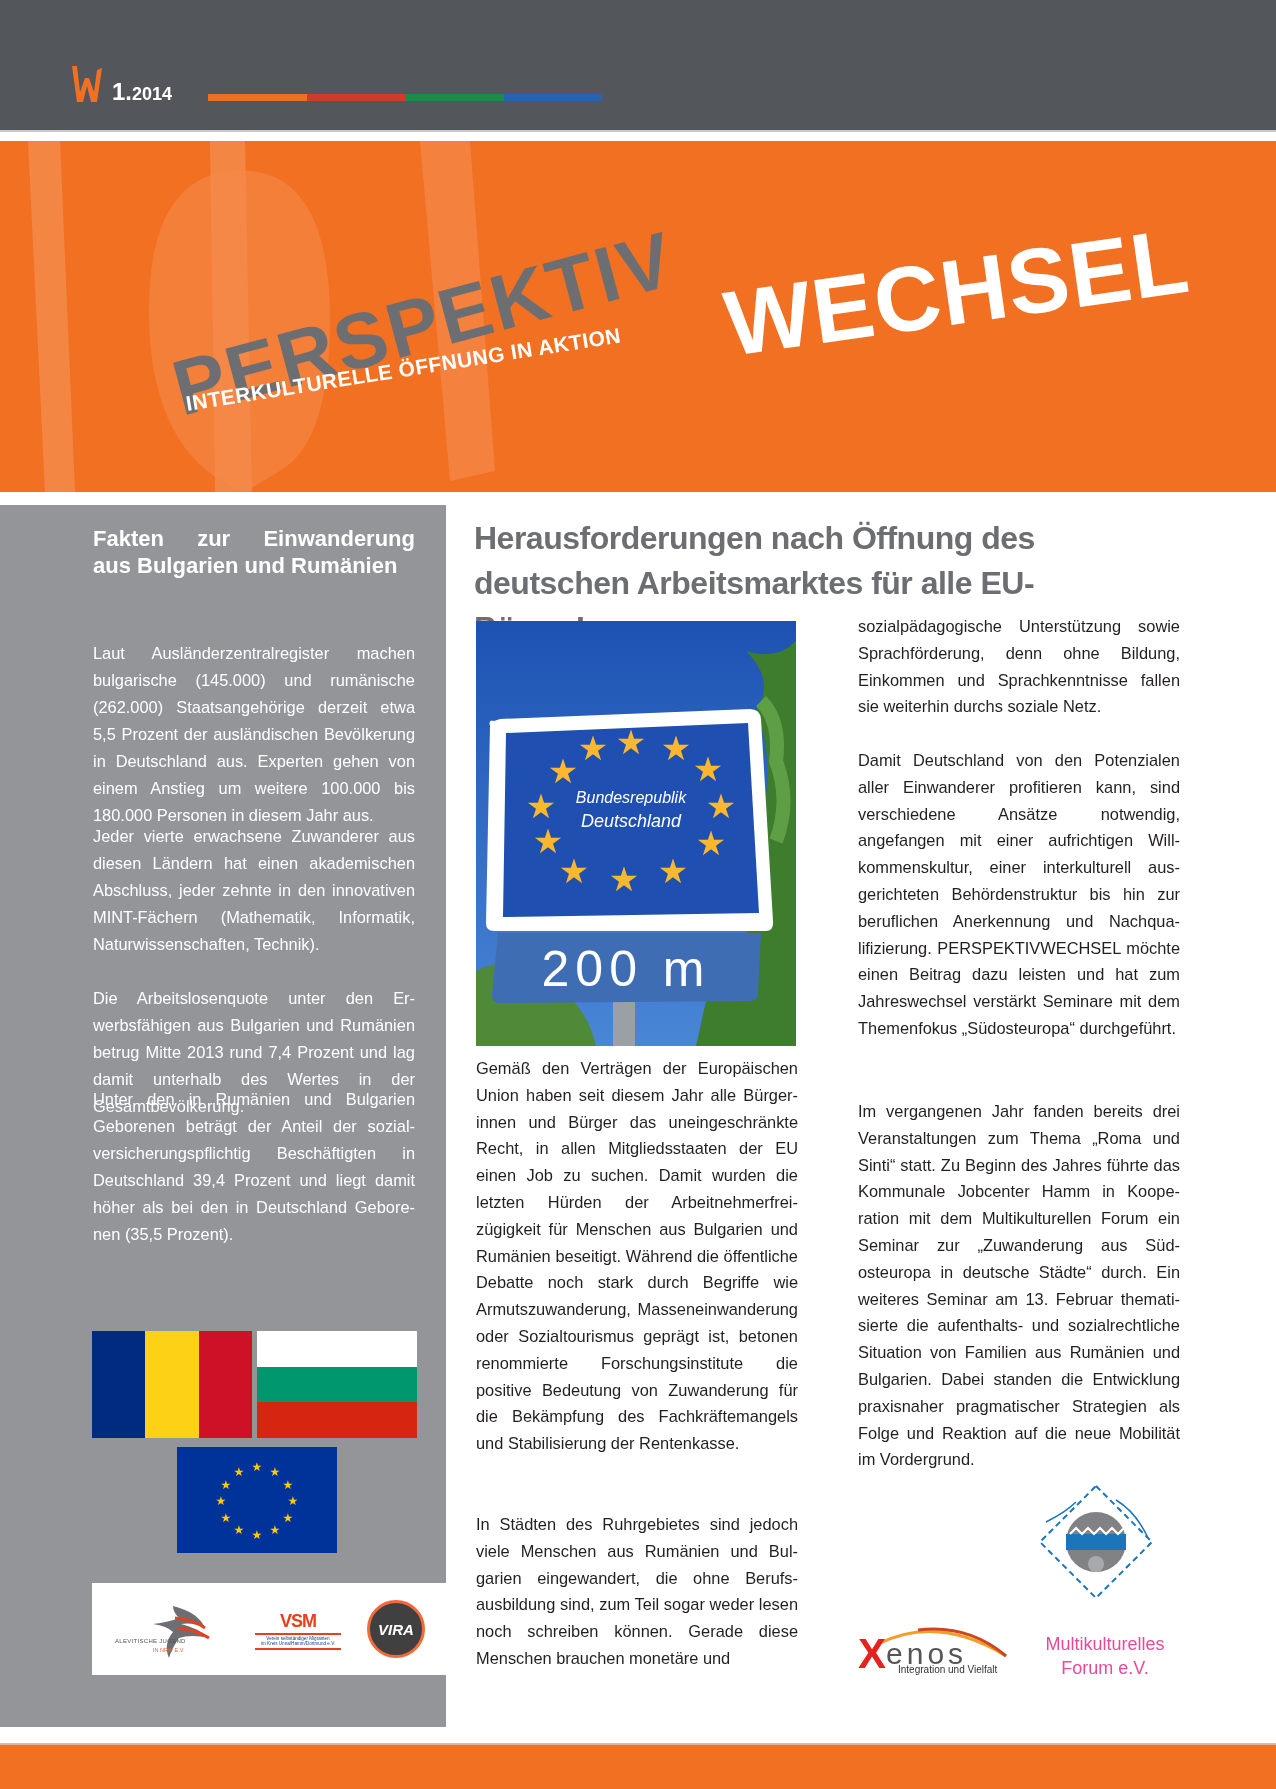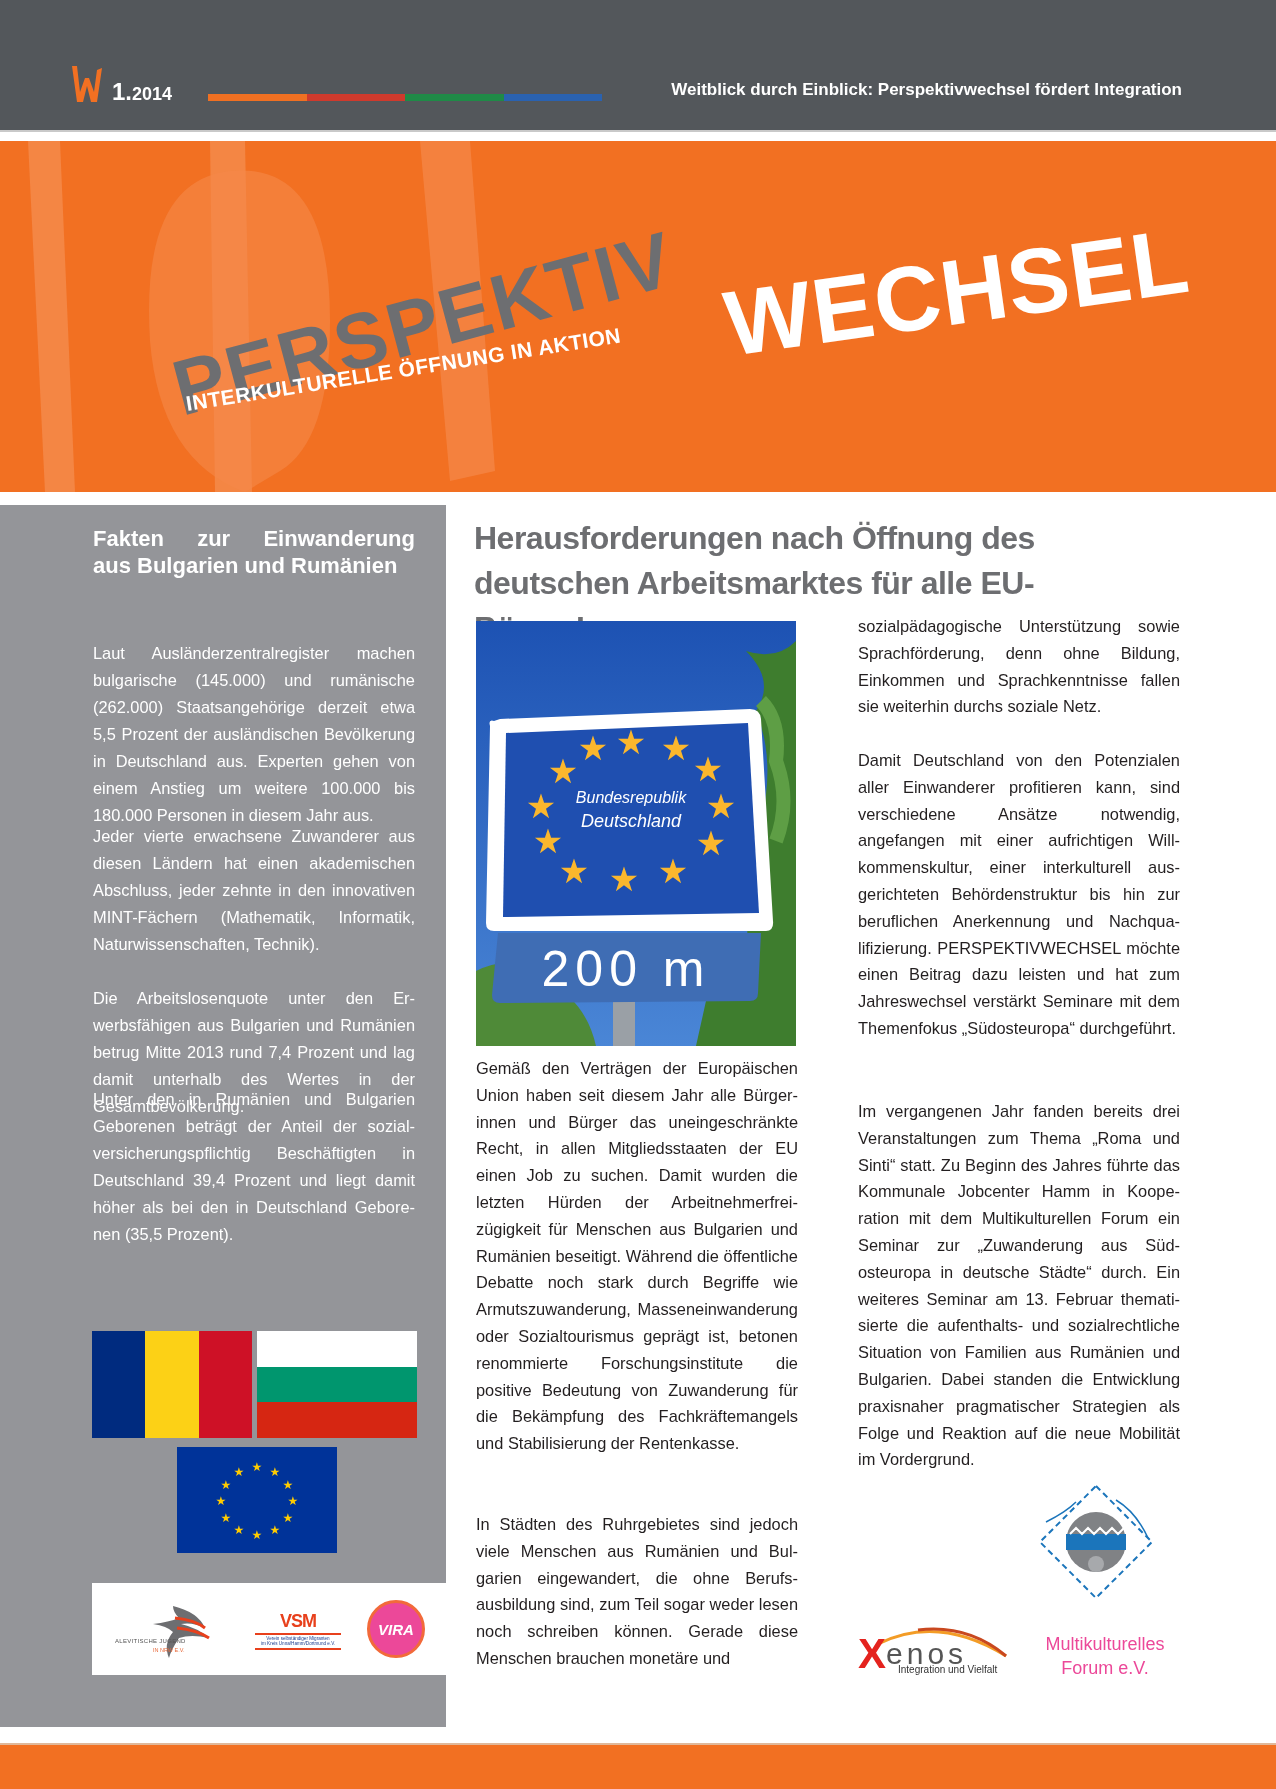--- a/index.html
+++ b/index.html
@@ -33,21 +33,21 @@
   .flag-bg { left: 257px; top: 1331px; width: 160px; height: 107px; display: flex; flex-direction: column; }
   .flag-bg span { flex: 1; }
   .flag-eu { left: 177px; top: 1447px; width: 160px; height: 106px; background: #003399; }
   .logos-box { position: absolute; left: 92px; top: 1583px; width: 354px; height: 92px; background: #fff; display: flex; align-items: center; justify-content: space-around; padding: 0 8px; }
   .logo-alevi { width: 116px; height: 62px; position: relative; }
   .logo-alevi .t1 { position: absolute; left: 2px; top: 40px; font-size: 6px; color: #555; letter-spacing: 0.3px; white-space: nowrap; }
   .logo-alevi .t2 { position: absolute; left: 40px; top: 49px; font-size: 5.5px; color: #e86b3c; white-space: nowrap; }
   .logo-vsm { width: 86px; text-align: center; }
   .logo-vsm .big { color: #e8401c; font-weight: bold; font-size: 18px; line-height: 24px; letter-spacing: -1px; }
   .logo-vsm .small { color: #1a3d8f; font-size: 4.6px; line-height: 5.5px; border-top: 2px solid #e8401c; border-bottom: 2px solid #e8401c; padding: 1px 0; white-space: nowrap; overflow: hidden; }
-  .logo-vira { width: 58px; height: 58px; border-radius: 50%; background: #ec4899; display: flex; align-items: center; justify-content: center; border: 3px solid #f26a3a; }
+  .logo-vira { width: 58px; height: 58px; border-radius: 50%; background: #404040; display: flex; align-items: center; justify-content: center; border: 3px solid #f26a3a; }
   .logo-vira span { color: #fff; font-weight: bold; font-size: 15px; font-style: italic; }
 
   
   .headline { position: absolute; left: 474px; top: 516px; width: 720px; color: #6d6e71; font-weight: bold; font-size: 32px; line-height: 45px; letter-spacing: -0.5px; }
 
   
   .photo { position: absolute; left: 476px; top: 621px; width: 320px; height: 425px; background: linear-gradient(180deg, #1f56b5 0%, #2f67c4 60%, #3f78cf 100%); overflow: hidden; }
 
   .col-text { position: absolute; width: 322px; color: #231f20; font-size: 16.4px; line-height: 26.8px; text-align: justify; }
 
@@ -73,21 +73,20 @@
     </svg>
     <span class="issue-num">1.</span>
     <span class="issue-year">2014</span>
   </div>
   <div class="colorbar">
     <span style="background:#f07022"></span>
     <span style="background:#cf3a2d"></span>
     <span style="background:#1f8a47"></span>
     <span style="background:#2a62b0"></span>
   </div>
-  <div class="tagline">Weitblick durch Einblick: Perspektivwechsel fördert Integration</div>
 </div>
 <div class="topbar-underline"></div>
 
 <div class="banner">
   <svg width="1276" height="351" viewBox="0 0 1276 351">
 
     <path d="M28 0 L60 0 L75 351 L45 351 Z" fill="#f5894a" opacity="0.85"></path>
     <path d="M210 0 L245 0 L252 351 L215 351 Z" fill="#f5894a" opacity="0.85"></path>
     <path d="M245 351 Q160 320 150 200 Q140 40 230 30 Q330 20 330 180 Q330 300 280 330 Z" fill="#f5894a" opacity="0.6"></path>
     <path d="M420 0 L470 0 L495 330 L450 340 Z" fill="#f5894a" opacity="0.7"></path>

